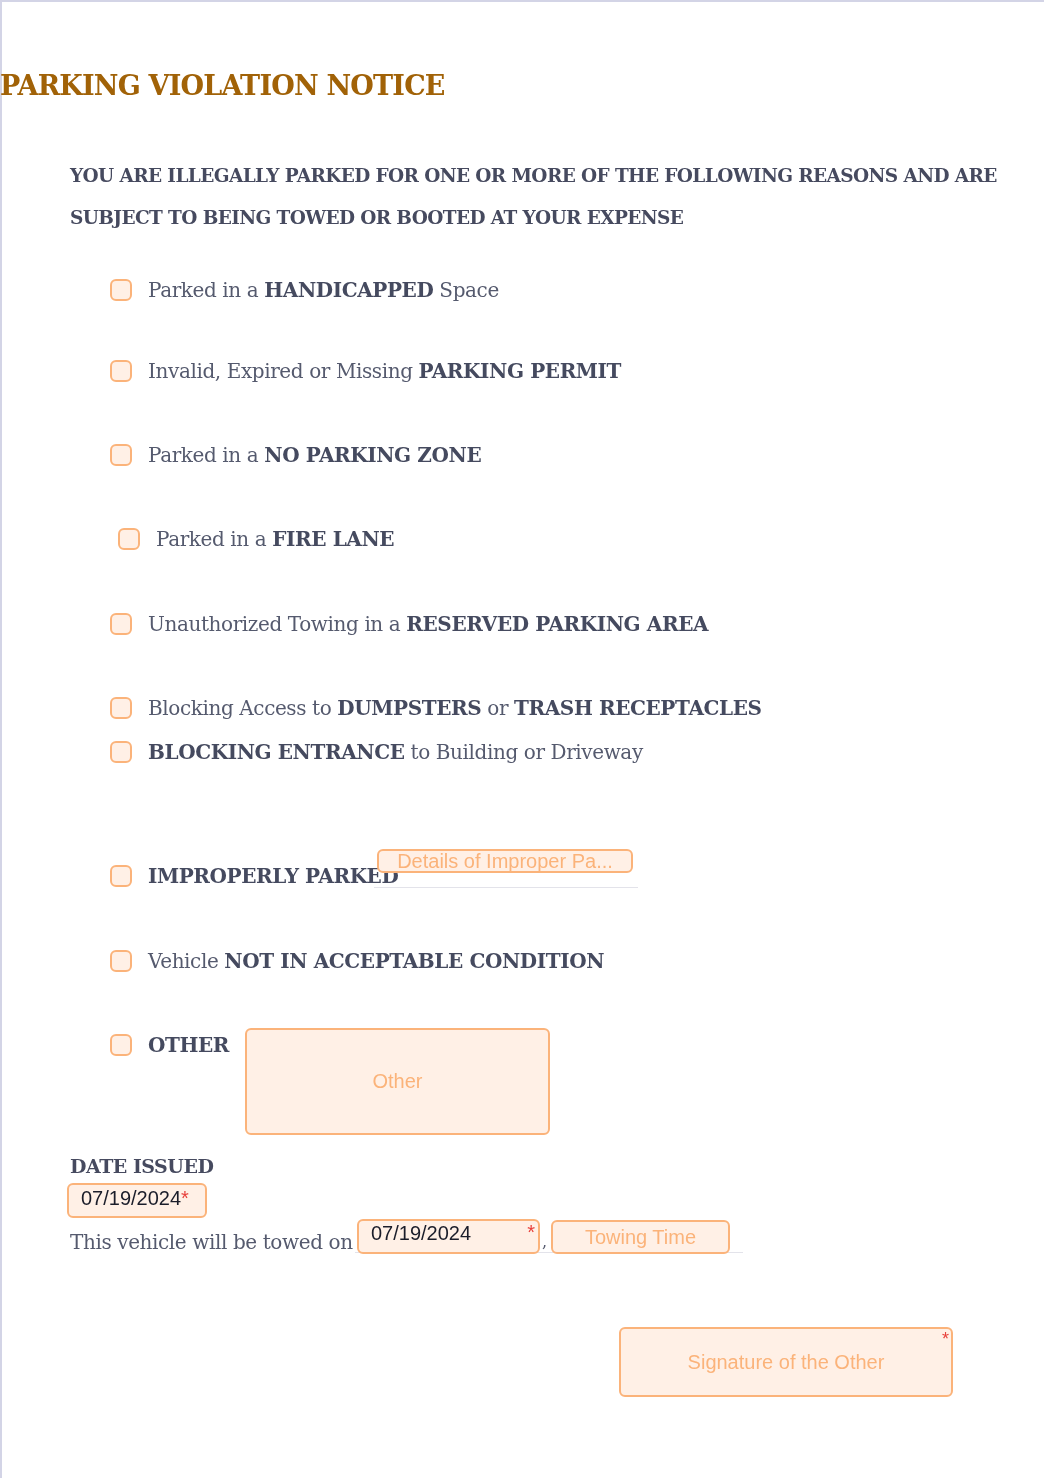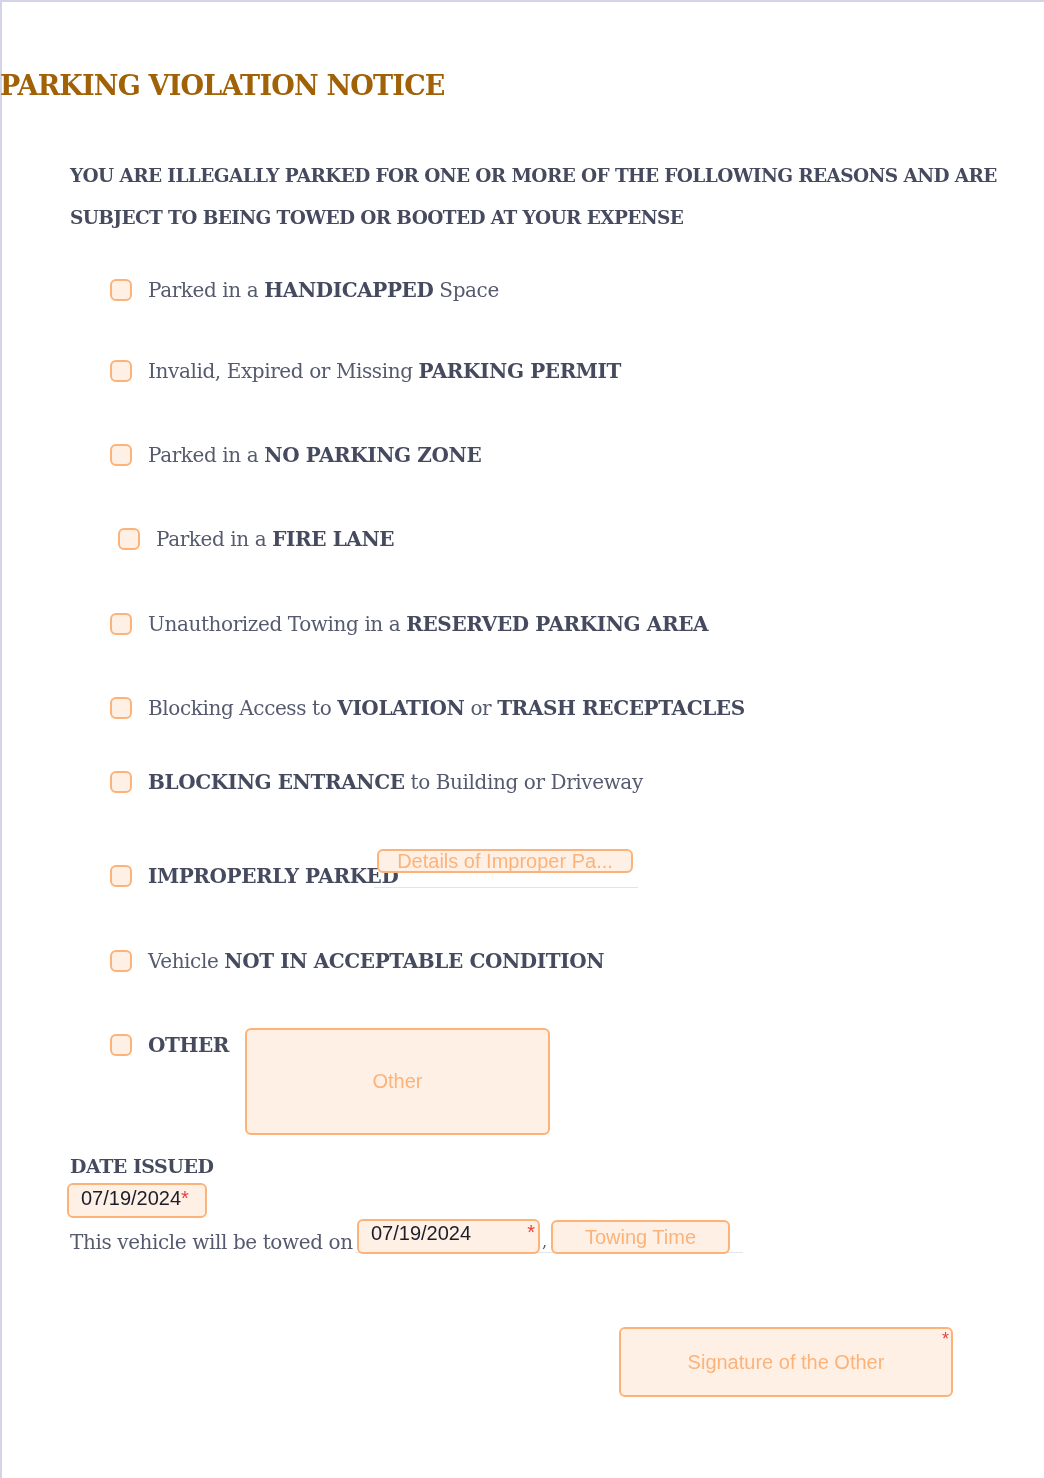--- a/index.html
+++ b/index.html
@@ -72,23 +72,23 @@
     <div class="reason" style="top: 527px; padding-left: 8px;">
       <span class="checkbox"></span>
       <span><span style="white-space: pre;">Parked in a </span><b style="white-space: pre;">FIRE LANE</b><span style="white-space: pre;"></span></span>
     </div>
     <div class="reason" style="top: 612px;">
       <span class="checkbox"></span>
       <span><span style="white-space: pre;">Unauthorized Towing in a </span><b style="white-space: pre;">RESERVED PARKING AREA</b><span style="white-space: pre;"></span></span>
     </div>
     <div class="reason" style="top: 696px;">
       <span class="checkbox"></span>
-      <span><span style="white-space: pre;">Blocking Access to </span><b style="white-space: pre;">VIOLATION</b><span style="white-space: pre;"> or </span><b style="white-space: pre;">TRASH RECEPTACLES</b></span>
+      <span><span style="white-space: pre;">Blocking Access to </span><b style="white-space: pre;">DUMPSTERS</b><span style="white-space: pre;"> or </span><b style="white-space: pre;">TRASH RECEPTACLES</b></span>
     </div>
-    <div class="reason" style="top: 770px;">
+    <div class="reason" style="top: 740px;">
       <span class="checkbox"></span>
       <span><span style="white-space: pre;"></span><b style="white-space: pre;">BLOCKING ENTRANCE</b><span style="white-space: pre;"> to Building or Driveway</span></span>
     </div>
     <div class="reason" style="top: 864px;">
       <span class="checkbox"></span>
       <span><span style="white-space: pre;"></span><b style="white-space: pre;">IMPROPERLY PARKED</b><span style="white-space: pre;"></span></span>
     </div>
     <div class="reason" style="top: 949px;">
       <span class="checkbox"></span>
       <span><span style="white-space: pre;">Vehicle </span><b style="white-space: pre;">NOT IN ACCEPTABLE CONDITION</b><span style="white-space: pre;"></span></span>

